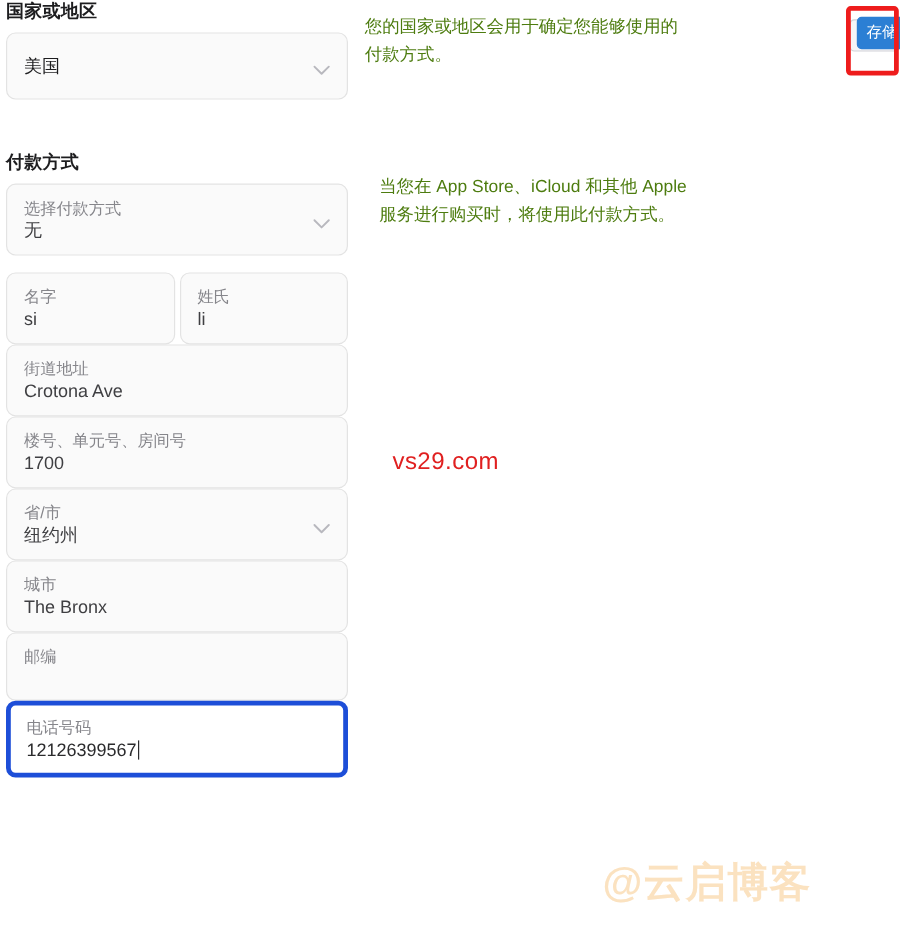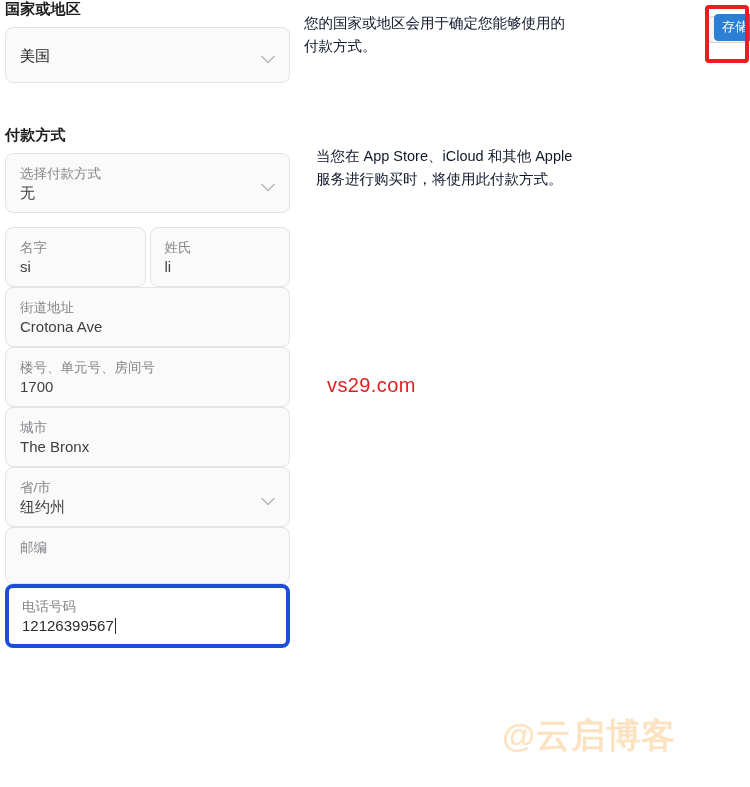--- a/index.html
+++ b/index.html
@@ -110,21 +110,21 @@
   
   .right-col {
     position: absolute;
     left: 304px;
     top: 0;
     width: 350px;
   }
   .help-text {
     font-size: 14.5px;
     line-height: 23px;
-    color: #0f172a;
+    color: #4d7c0f;
     width: 262px;
   }
   .help-block-1 { position: absolute; top: 12px; left: 0; }
   .help-block-2 { position: absolute; top: 145px; left: 12px; }
 
   
   .actions {
     position: absolute;
     top: 16px;
     right: 0;
@@ -240,35 +240,35 @@
       <span class="f-label">街道地址</span>
       <span class="f-value">Crotona Ave</span>
     </div>
 
     <div class="field tall">
       <span class="f-label">楼号、单元号、房间号</span>
       <span class="f-value">1700</span>
     </div>
 
     <div class="field tall">
-      <span class="f-label">城市</span>
-      <span class="f-value">The Bronx</span>
-    </div>
-
-    <div class="field tall">
       <span class="f-label">省/市</span>
       <span class="f-value">纽约州</span>
       <span class="chevron">
         <svg viewBox="0 0 14 9" width="14" height="9" aria-hidden="true">
           <path d="M1 1 L7 7 L13 1" fill="none" stroke="#b8b8be" stroke-width="1.6" stroke-linecap="round" stroke-linejoin="round"></path>
         </svg>
       </span>
     </div>
 
     <div class="field tall">
+      <span class="f-label">城市</span>
+      <span class="f-value">The Bronx</span>
+    </div>
+
+    <div class="field tall">
       <span class="f-label">邮编</span>
     </div>
 
     <div class="field tall focused">
       <span class="f-label">电话号码</span>
       <span class="f-value"><span>12126399567</span><span class="caret"></span></span>
     </div>
 
   </div>
 

